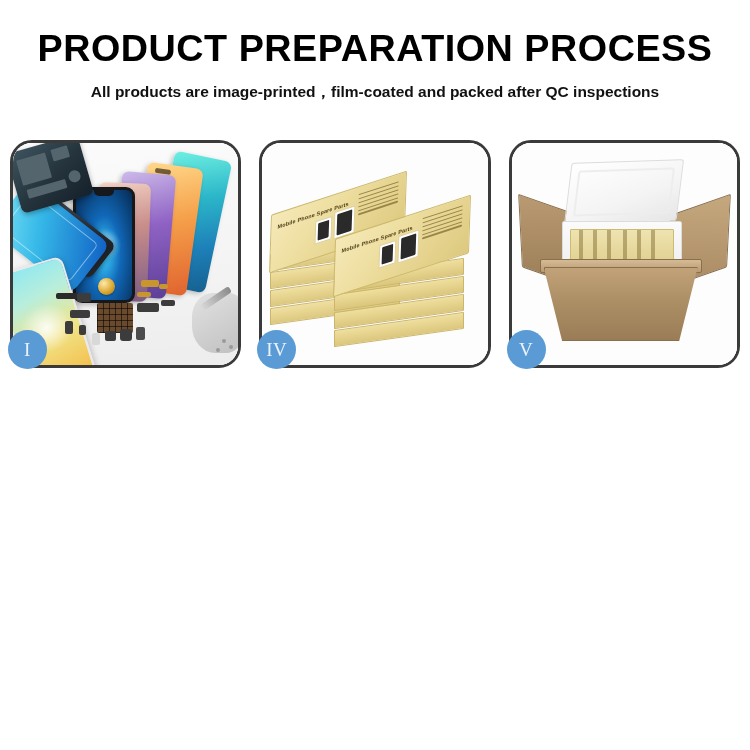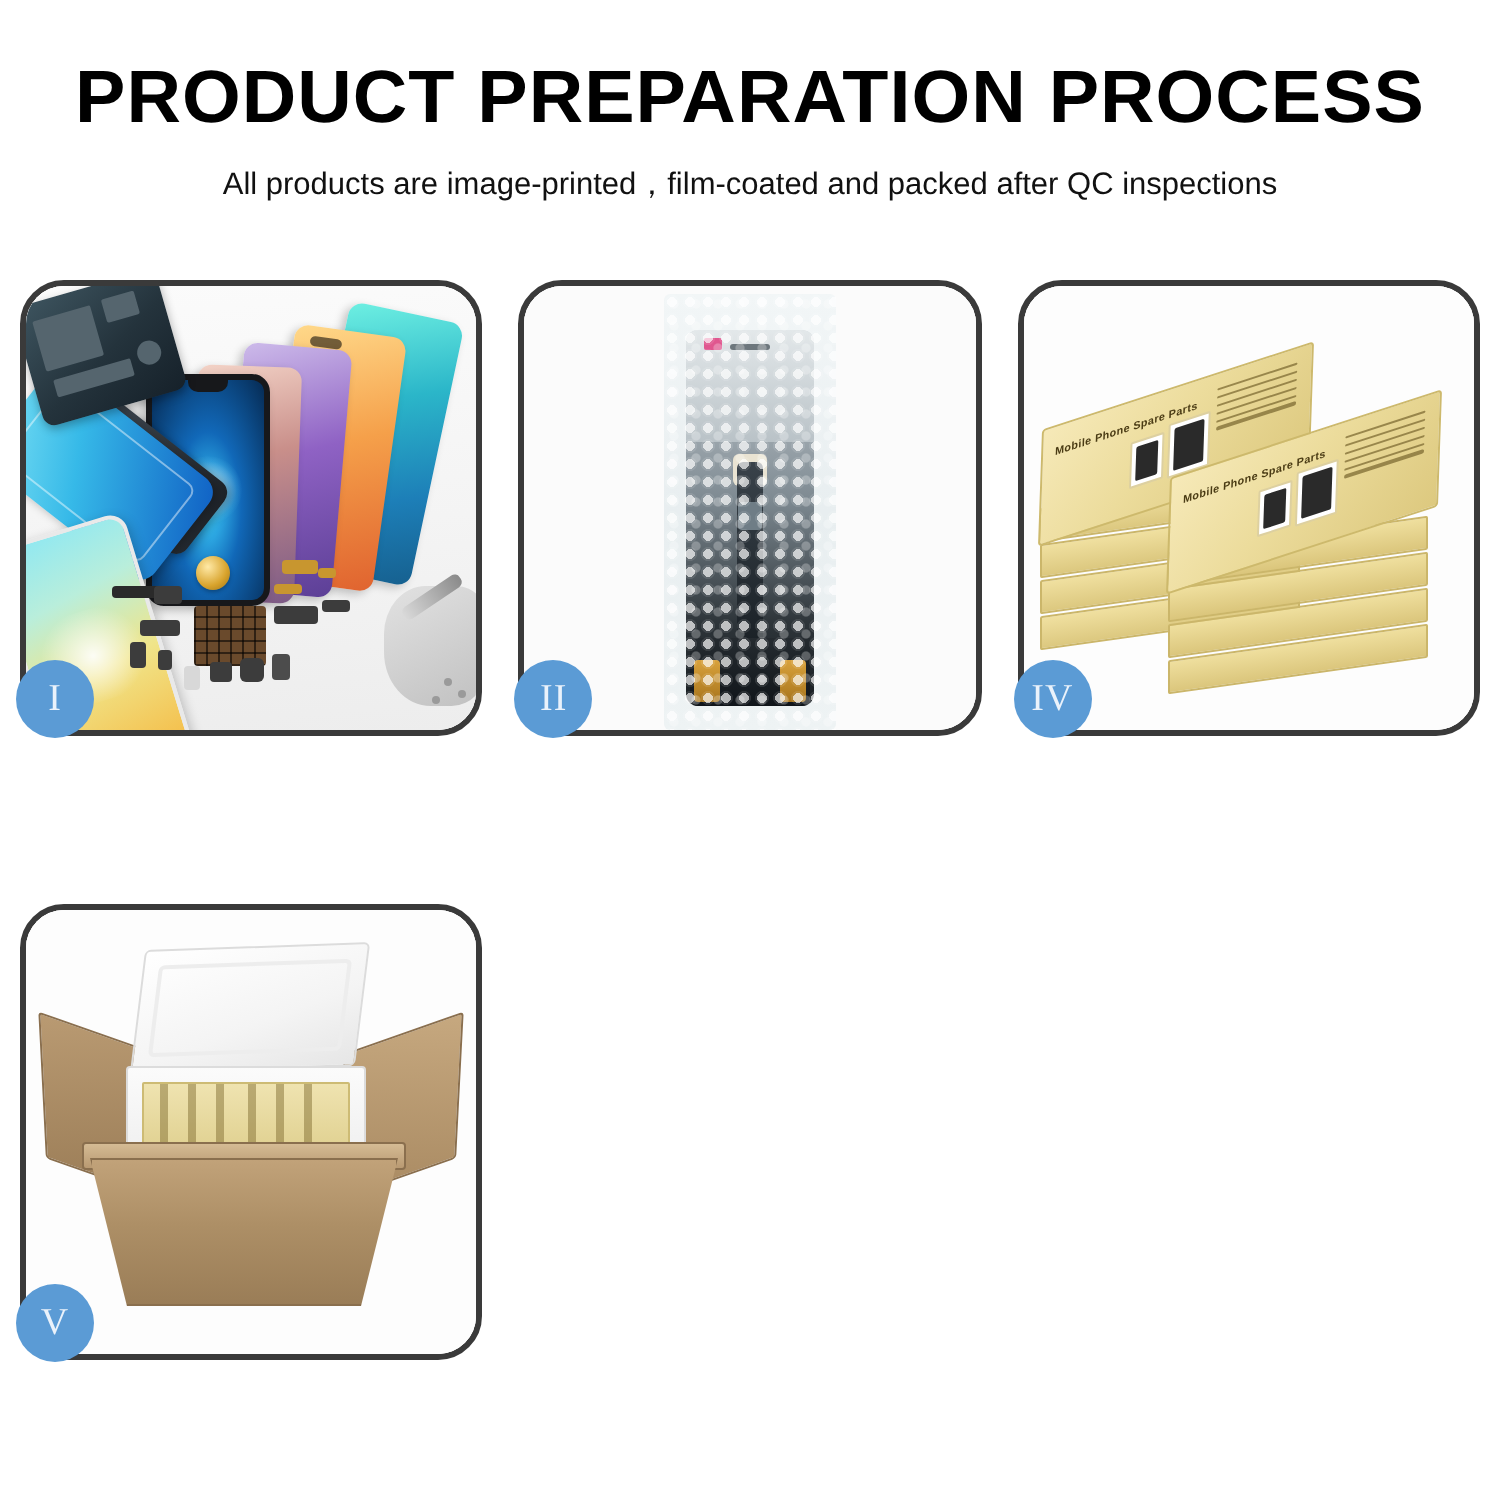--- a/index.html
+++ b/index.html
@@ -20,21 +20,21 @@
     letter-spacing:0.5px;
     color:#000000;
     transform:scaleX(1.02);
     line-height:1.05;
     margin:0;
     white-space:nowrap;
   }
   .subtitle{
     font-family:"Liberation Sans", sans-serif;
     font-size:15.5px;
-    font-weight:400;
+    font-weight:700;
     color:#111111;
     margin:13px 0 0 0;
     white-space:nowrap;
   }
 
   
   .grid{
     position:absolute;
     top:140px;left:10px;
     width:730px;
@@ -398,43 +398,20 @@
 
           <div class="ic-tool"></div>
           <span class="screw" style="left:209px;top:196px;"></span>
           <span class="screw" style="left:216px;top:202px;"></span>
           <span class="screw" style="left:203px;top:205px;"></span>
         </div>
       </div>
       <div class="badge">I</div>
     </div>
 
-    <div class="cell">
-      <div class="panel">
-        <div class="stage">
-          <div class="p2bg"></div>
-          <div class="bagwrap">
-            <div class="lcd">
-              <div class="lcd-top"></div>
-              <div class="lcd-pink"></div>
-              <div class="lcd-spk"></div>
-              <div class="flexpad"></div>
-              <div class="flexcable"></div>
-              <div class="flexchip"></div>
-              <div class="lcd-bottom"></div>
-              <div class="conn" style="left:4px;bottom:2px;"></div>
-              <div class="conn" style="right:4px;bottom:2px;"></div>
-            </div>
-            <div class="bubbles"></div>
-            <div class="bubbles2"></div>
-          </div>
-        </div>
-      </div>
-      <div class="badge">II</div>
-    </div>
 
 
     <div class="cell">
       <div class="panel">
         <div class="stage">
           <div class="p4bg"></div>
           <div class="stack">
 
             <div class="klayer" style="left:2px;top:74px;"></div>
             <div class="klayer" style="left:2px;top:92px;"></div>

